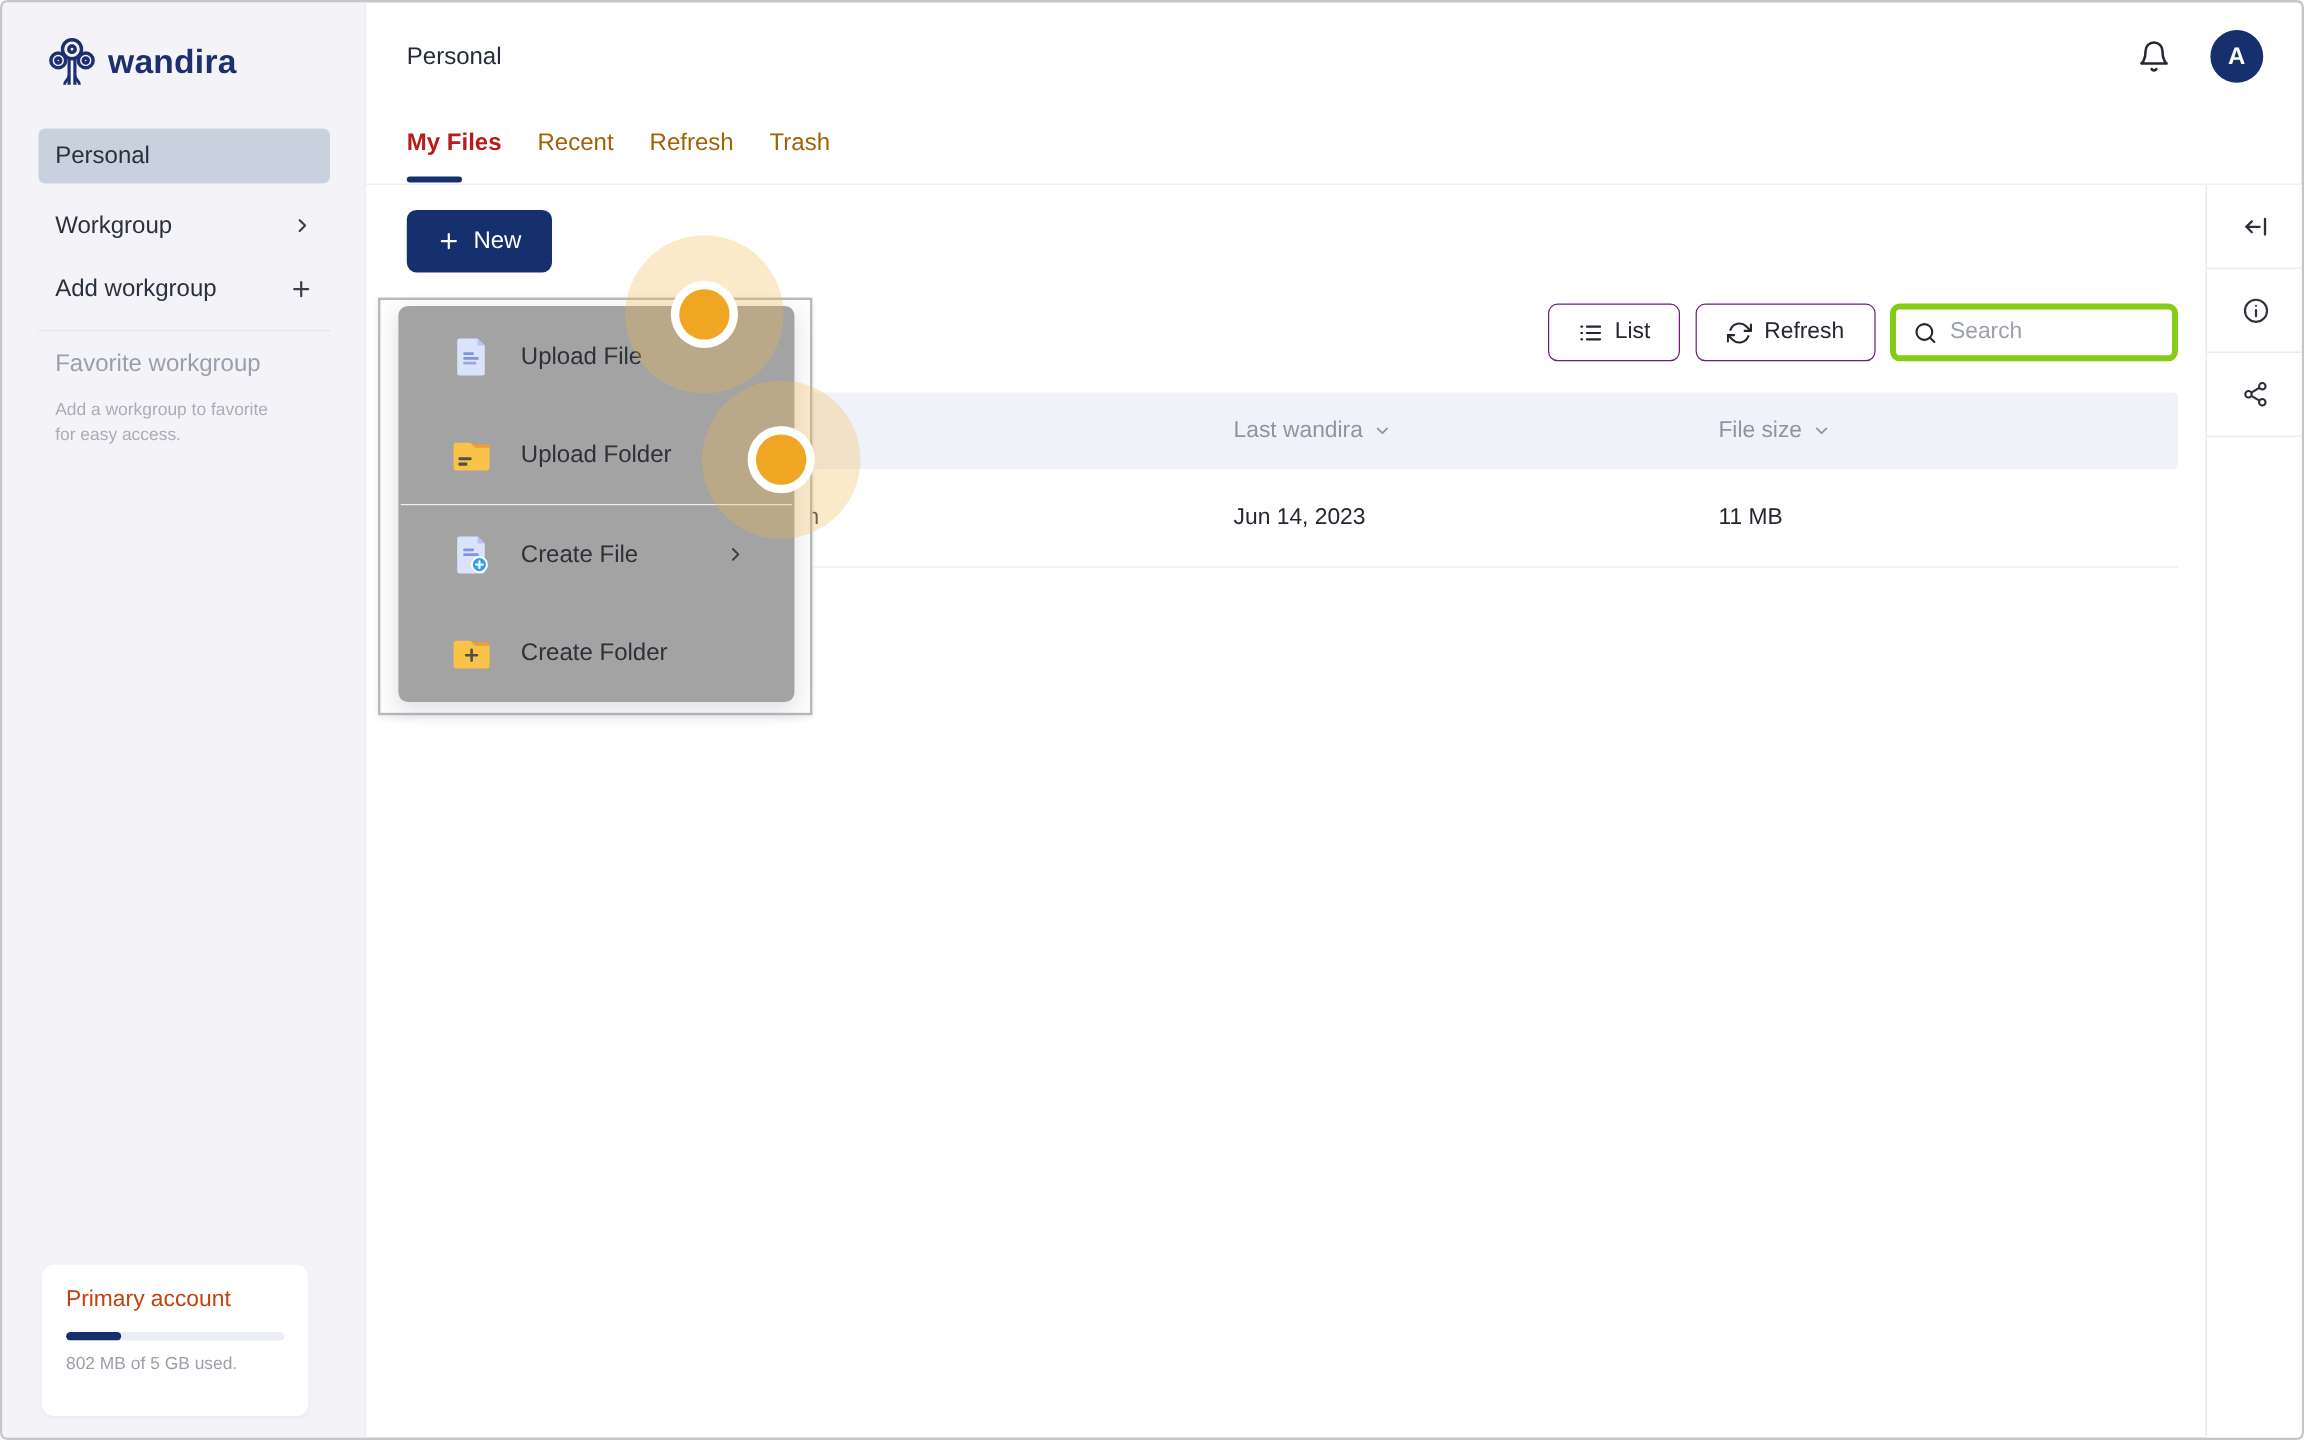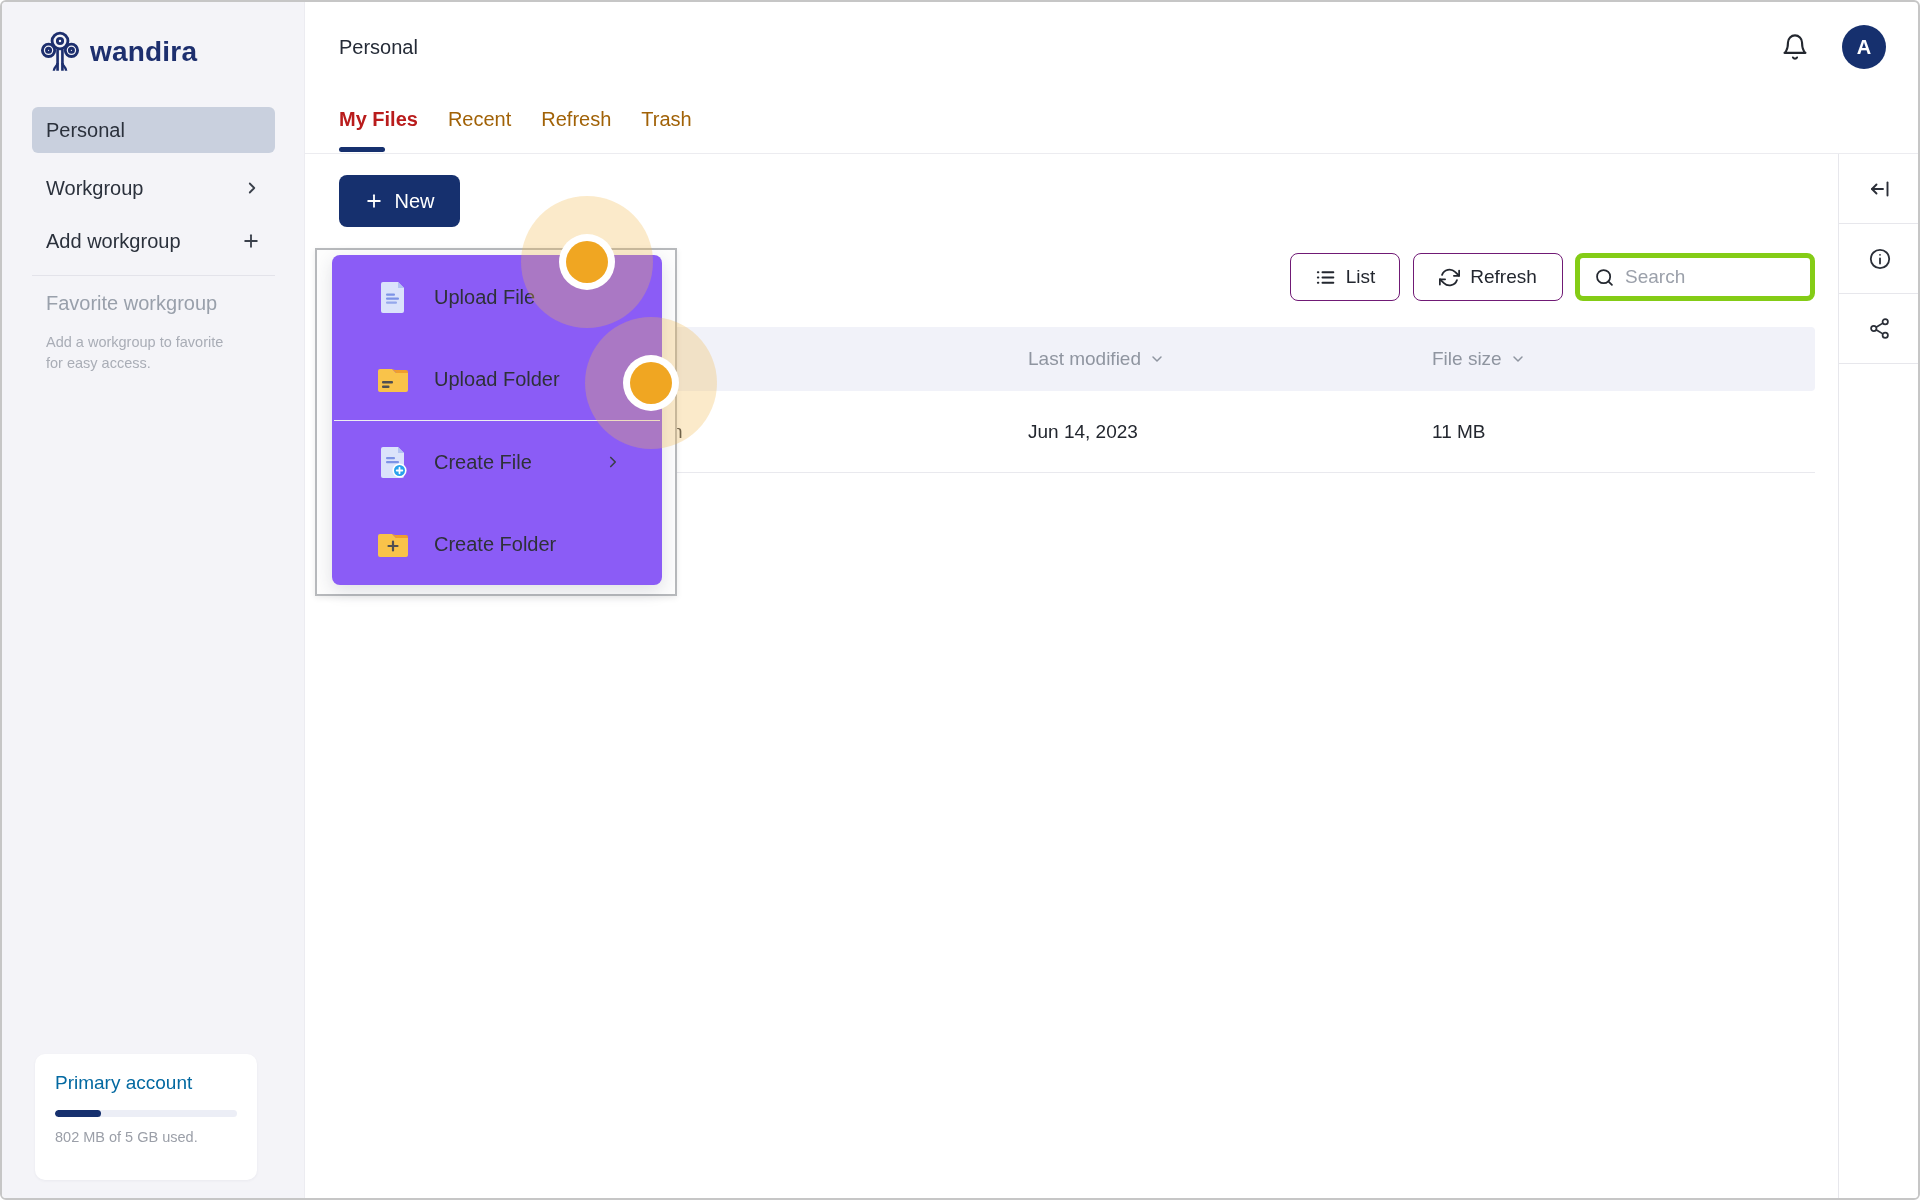--- a/index.html
+++ b/index.html
@@ -10,21 +10,21 @@
   .sidebar { position:absolute; left:0; top:0; width:303px; height:100%; background:#f4f4f8; border-right:1px solid #ececf1; }
   .logo-row { position:absolute; left:38px; top:28px; display:flex; align-items:center; gap:10px; }
   .brand-text { font-size:28px; font-weight:700; color:#1d2f6e; letter-spacing:.2px; }
   .nav-item { position:absolute; left:30px; width:243px; height:46px; display:flex; align-items:center; justify-content:space-between; padding:0 14px; border-radius:6px; font-size:20px; color:#2b313c; cursor:pointer; }
   .nav-item.selected { background:#c9d0de; }
   .nav-glyph { color:#3a404b; display:flex; align-items:center; }
   .side-divider { position:absolute; left:30px; top:273px; width:243px; height:1px; background:#e3e3ea; }
   .fav-heading { position:absolute; left:44px; top:290px; font-size:20px; color:#99a0ab; }
   .fav-hint { position:absolute; left:44px; top:330px; font-size:14.5px; line-height:1.45; color:#a9adb6; }
   .account-card { position:absolute; left:33px; top:1052px; width:222px; height:126px; background:#fff; border-radius:10px; padding:18px 20px; box-shadow:0 1px 3px rgba(30,40,80,.05); }
-  .account-title { font-size:19px; color:#0369a1; }
+  .account-title { font-size:19px; color:#c2410c; }
   .progress-track { margin-top:16px; width:100%; height:7px; border-radius:4px; background:#eceef6; overflow:hidden; }
   .progress-fill { height:100%; border-radius:4px; background:#16306e; width:25%; }
   .usage-text { margin-top:12px; font-size:14.5px; color:#9b9fa8; }
 
   
   .page-title { position:absolute; left:337px; top:34px; font-size:20px; font-weight:500; color:#252b37; }
   .bell-btn { position:absolute; left:1779px; top:31px; width:30px; height:30px; cursor:pointer; color:#23272f; }
   .avatar { position:absolute; left:1840px; top:23px; width:44px; height:44px; border-radius:50%; background:#16306e; color:#fff; font-size:20px; font-weight:600; display:flex; align-items:center; justify-content:center; cursor:pointer; }
 
   
@@ -53,21 +53,21 @@
   .th { display:flex; align-items:center; gap:8px; cursor:pointer; }
   .th-modified { position:absolute; left:689px; }
   .th-size { position:absolute; left:1093px; }
   .trow { position:relative; height:82px; display:flex; align-items:center; font-size:19px; color:#23272f; border-bottom:1px solid #e9e9ee; cursor:pointer; }
   .td-name { position:absolute; left:333px; color:#3a3f49; }
   .td-modified { position:absolute; left:689px; }
   .td-size { position:absolute; left:1093px; }
 
   
   .menu-outer { position:absolute; left:313px; top:246px; width:362px; height:348px; border:2px solid #b7b9bc; background:#fdfdfd; box-shadow:0 2px 6px rgba(0,0,0,.08); }
-  .menu-panel { position:absolute; left:330px; top:253px; width:330px; height:330px; background:#8b5cf6; border-radius:8px; box-shadow:0 6px 18px rgba(40,50,80,.14); padding:1px 0; }
+  .menu-panel { position:absolute; left:330px; top:253px; width:330px; height:330px; background:#a3a3a3; border-radius:8px; box-shadow:0 6px 18px rgba(40,50,80,.14); padding:1px 0; }
   .menu-item { position:relative; height:82px; display:flex; align-items:center; gap:24px; padding-left:44px; font-size:20px; color:#2e3138; cursor:pointer; }
   .menu-item .mi-icon { width:34px; height:34px; display:flex; align-items:center; justify-content:center; }
   .menu-divider { height:1px; background:#ededf1; margin:0 2px; }
   .mi-chevron { position:absolute; right:40px; color:#3a3f49; display:flex; }
 
   
   .indicator { position:absolute; width:132px; height:132px; border-radius:50%; background:rgba(242,186,80,.30); display:flex; align-items:center; justify-content:center; pointer-events:none; }
   .indicator .ring { width:56px; height:56px; border-radius:50%; background:#fff; display:flex; align-items:center; justify-content:center; }
   .indicator .dot { width:42px; height:42px; border-radius:50%; background:#f0a622; }
   .ind-1 { left:519px; top:194px; }
@@ -228,21 +228,21 @@
           <circle cx="11" cy="11" r="7.5"></circle>
           <line x1="20.5" y1="20.5" x2="16.4" y2="16.4"></line>
         </svg>
     </span>
     <input type="text" placeholder="Search" style="">
   </div>
 
   <div class="table">
     <div class="thead">
       <div class="th th-modified">
-        <span>Last modified</span>
+        <span>Last wandira</span>
         <span>
           <svg width="16" height="16" viewBox="0 0 24 24" fill="none" stroke="#8f95a0" stroke-width="2.2" stroke-linecap="round" stroke-linejoin="round">
               <polyline points="6 9 12 15 18 9"></polyline>
             </svg>
         </span>
       </div>
       <div class="th th-size">
         <span>File size</span>
         <span>
           <svg width="16" height="16" viewBox="0 0 24 24" fill="none" stroke="#8f95a0" stroke-width="2.2" stroke-linecap="round" stroke-linejoin="round">

